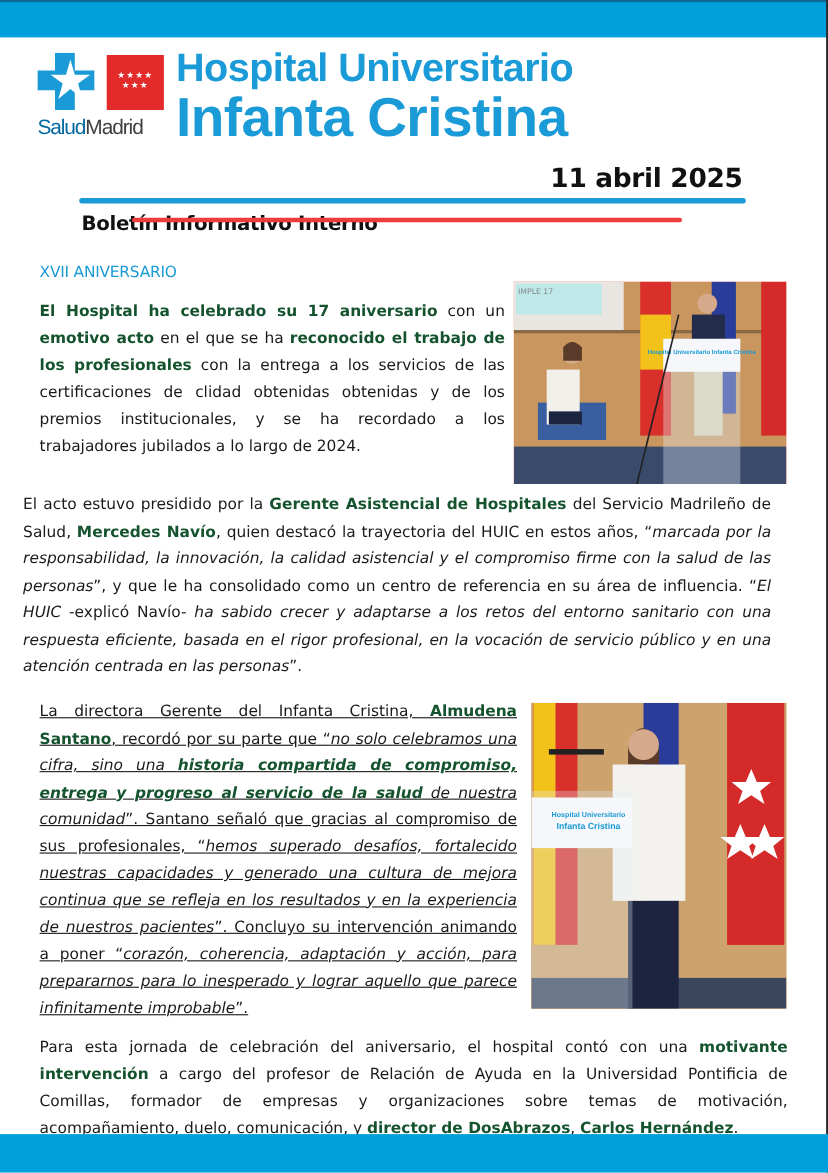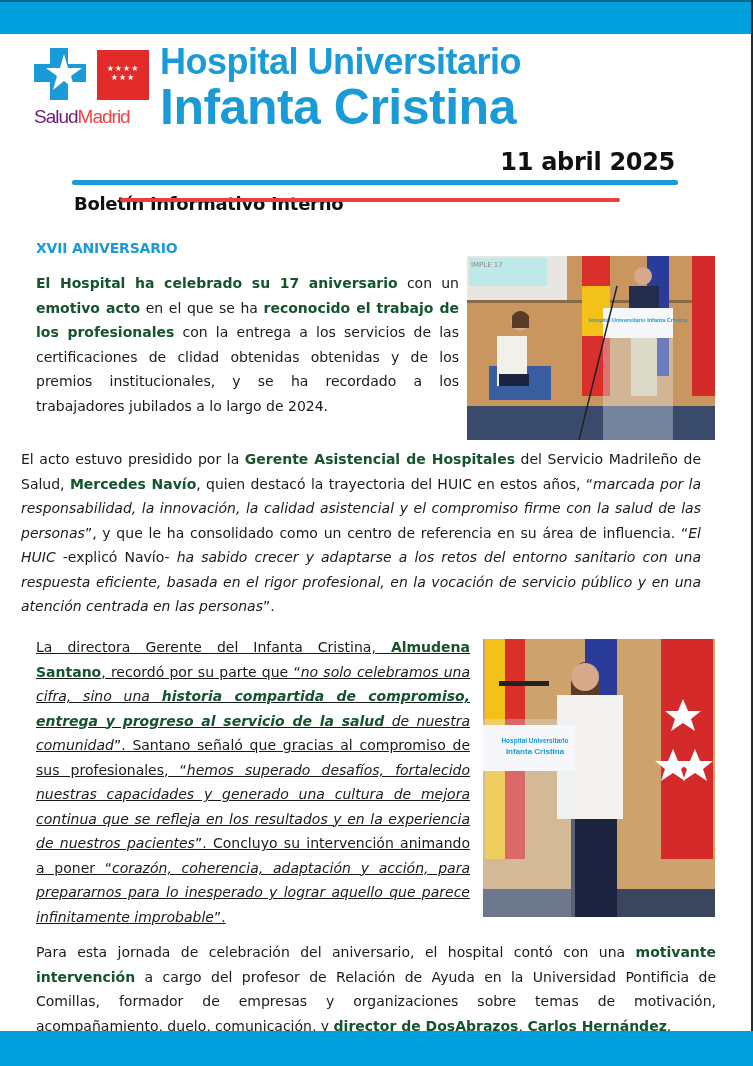--- a/index.html
+++ b/index.html
@@ -11,33 +11,33 @@
   }
   .top-bar { position:absolute; left:0; top:0; width:753px; height:34px; background:#00a0dc; border-top:2px solid #0b6a94; box-sizing:border-box; }
   .bottom-bar { position:absolute; left:0; top:1031px; width:753px; height:35px; background:#00a0dc; }
   .right-edge { position:absolute; right:0; top:0; width:2px; height:1066px; background:#2a2a2a; }
 
   .logo { position:absolute; left:34px; top:48px; width:116px; height:82px; }
   .logo-cross { position:absolute; left:0; top:0; width:52px; height:52px; }
   .logo-flag { position:absolute; left:63px; top:2px; width:52px; height:50px; background:#e32b2b; }
   .logo-flag .stars { position:absolute; left:0; top:14px; width:52px; text-align:center; color:#fff; font-size:8px; line-height:9px; letter-spacing:1px; }
   .logo-text { position:absolute; left:0; top:58px; font-family:"Liberation Sans", sans-serif; font-size:19px; letter-spacing:-1px; white-space:nowrap; }
-  .logo-text .salud { color:#701a75; }
-  .logo-text .madrid { color:#ef4444;margin-top:28px; }
+  .logo-text .salud { color:#0369a1; }
+  .logo-text .madrid { color:#404040;margin-top:28px; }
 
   .hosp-title { position:absolute; left:160px; top:44px; font-family:"Liberation Sans", sans-serif; font-weight:bold; color:#1a9ad6; line-height:1; }
   .hosp-title .l1 { font-size:36px; letter-spacing:-0.5px; display:block; }
   .hosp-title .l2 { font-size:50px; letter-spacing:-0.5px; display:block; margin-top:2px; }
 
   .bulletin { position:absolute; left:74px; top:148px; font-size:18px; font-weight:bold; color:#111; letter-spacing:-0.3px;margin-top:45px; }
   .bdate { position:absolute; right:78px; top:148px; font-size:24px; font-weight:bold; color:#111; letter-spacing:-0.3px; }
   .rule-blue { position:absolute; left:72px; top:180px; width:606px; height:5px; background:#1a9ad6; border-radius:3px; }
   .rule-red { position:absolute; left:120px; top:198px; width:500px; height:4px; background:#ee3b3b; border-radius:2px; }
 
-  .section-title { position:absolute; left:36px; top:240px; font-size:14px; font-weight:bold; color:#1a9ad6; letter-spacing:-0.2px; }
+  .section-title { position:absolute; left:36px; top:240px; font-size:14px; font-weight:normal; color:#1a9ad6; letter-spacing:-0.2px; }
 
   .para { position:absolute; font-size:14px; line-height:24.5px; text-align:justify; color:#1a1a1a; }
   .para b { font-weight:bold; color:#14532d; }
   .para i { font-style:italic; }
   .p1 { left:36px; top:271px; width:423px; }
   .p2 { left:21px; top:447px; width:680px; }
   .p3 { left:36px; top:635px; width:434px;text-decoration:underline; }
   .p4 { left:36px; top:940px; width:680px; }
 
   .photo { position:absolute; overflow:hidden; }

